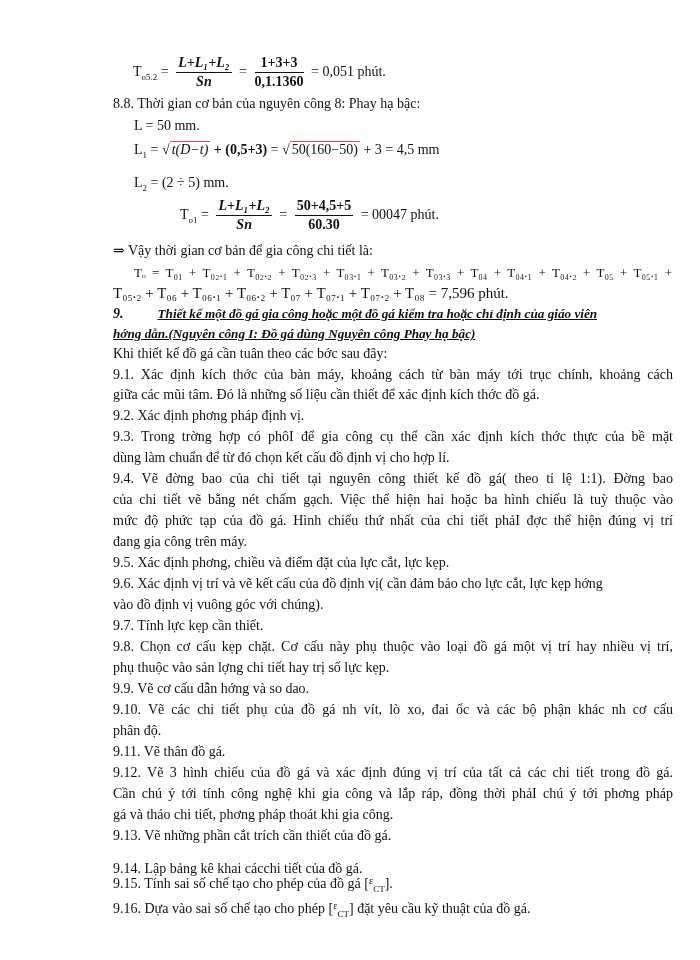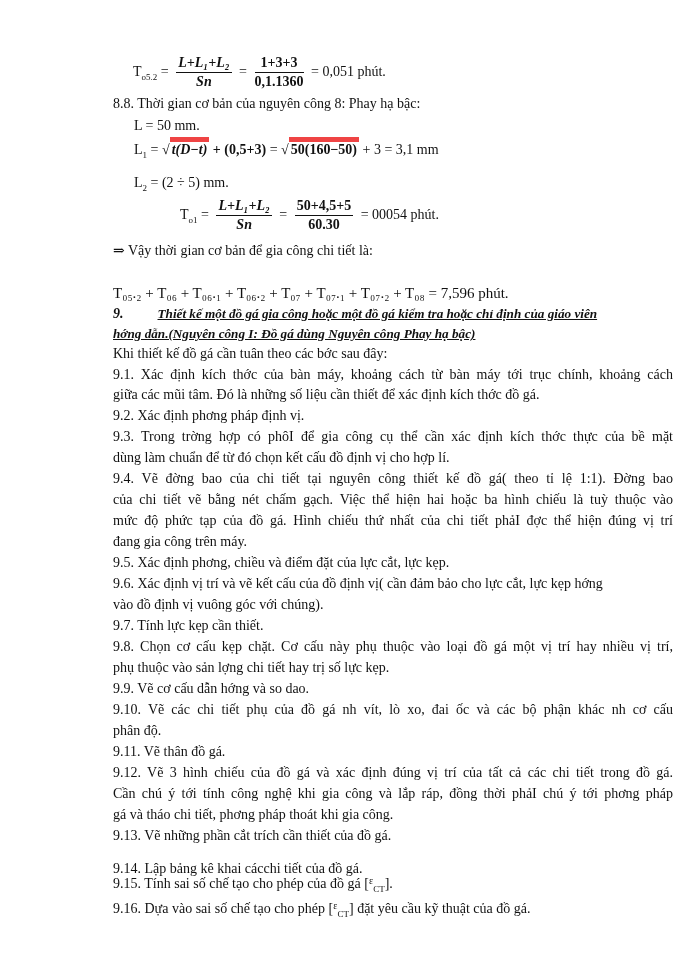--- a/index.html
+++ b/index.html
@@ -8,21 +8,21 @@
   .page { position: absolute; left: 0; top: 0; width: 700px; height: 960px; }
   .line { position: absolute; white-space: nowrap; line-height: 18px; }
   .frac { display: inline-block; vertical-align: middle; text-align: center; margin: 0 4px;
           font-family: "Liberation Serif", serif; font-weight: bold; font-style: italic; }
   .frac .num { display: block; border-bottom: 1px solid #111; padding: 0 2px; line-height: 18px; }
   .frac .den { display: block; line-height: 18px; }
   .frac.plain { font-style: normal; }
   .bold-math { font-weight: bold; font-style: italic; }
   .bold-plain { font-weight: bold; }
   .sqrt { display: inline-block; }
-  .sqrt .rad { border-top: 5px solid #ef4444; padding: 0 2px; font-weight: bold; }
+  .sqrt .rad { border-top: 1px solid #ef4444; padding: 0 2px; font-weight: normal; }
   .heading { font-weight: bold; font-style: italic; text-decoration: underline; }
   sub { font-size: 9px; }
   .just { width: 560px; text-align: justify; text-align-last: justify; }
 </style>
 </head>
 <body>
 
 <div class="page">
 
   <div class="line" style="left:133px; top:52px; line-height:40px;">
@@ -37,45 +37,46 @@
       <span class="num">1+3+3</span>
       <span class="den">0,1.1360</span>
     </span>
     <span>= 0,051 phút.</span>
   </div>
 
   <div class="line" style="left:113px; top:95px;">8.8. Thời gian cơ bản của nguyên công 8: Phay hạ bậc:</div>
   <div class="line" style="left:134px; top:117px;">L = 50 mm.</div>
 
   <div class="line" style="left:134px; top:141px;">
-    <span>L</span><sub>1</sub><span> = </span><span class="sqrt">√<span class="rad bold-math">t(D−t)</span></span><span class="bold-plain"> + (0,5+3)</span><span> = </span><span class="sqrt">√<span class="rad">50(160−50)</span></span><span>  + 3 = 3,1 mm</span>
+    <span>L</span><sub>1</sub><span> = </span><span class="sqrt">√<span class="rad bold-math">t(D−t)</span></span><span class="bold-plain"> + (0,5+3)</span><span> = </span><span class="sqrt">√<span class="rad">50(160−50)</span></span><span>  + 3 = 4,5 mm</span>
   </div>
 
   <div class="line" style="left:134px; top:174px;">
     <span>L</span><sub>2</sub><span> = (2 ÷ 5) mm.</span>
   </div>
 
   <div class="line" style="left:134px; top:195px; line-height:40px;margin-left:46px;">
     <span>T</span><sub>o1</sub>
     <span>=</span>
     <span class="frac">
       <span class="num">L+L₁+L₂</span>
       <span class="den">Sn</span>
     </span>
     <span>=</span>
     <span class="frac plain">
       <span class="num">50+4,5+5</span>
       <span class="den">60.30</span>
     </span>
-    <span>= 00054 phút.</span>
+    <span>= 00047 phút.</span>
   </div>
 
   <div class="line" style="left:113px; top:242px;">
     <span>⇒</span><span> Vậy thời gian cơ bản để gia công chi tiết là:</span>
   </div>
+  <div class="line just" style="left:134px; top:264px; width:538px; font-size:13px;">Tₒ = T₀₁ + T₀₂.₁ + T₀₂.₂ + T₀₂.₃ + T₀₃.₁ + T₀₃.₂ + T₀₃.₃ + T₀₄ + T₀₄.₁ + T₀₄.₂ + T₀₅ + T₀₅.₁ +</div>
   <div class="line" style="left:113px; top:284px; font-size:15px;">T₀₅.₂ + T₀₆ + T₀₆.₁ + T₀₆.₂ + T₀₇ + T₀₇.₁ + T₀₇.₂ + T₀₈ = 7,596 phút.</div>
 
   <div class="line" style="left:113px; top:305px;">
     <span class="heading" style="text-decoration:none;">9.</span><span style="display:inline-block; width:34px;"></span><span class="heading" style="font-size:13.2px;">Thiết kế một đồ gá gia công hoặc một đồ gá kiểm tra hoặc chỉ định của giáo viên</span>
   </div>
   <div class="line heading" style="left:113px; top:325px; font-size:13.2px;">hớng   dẫn.(Nguyên công I: Đồ gá dùng Nguyên công Phay hạ bậc)</div>
   <div class="line" style="left:113px; top:345px;">Khi thiết kế đồ gá cần tuân theo các bớc    sau đây:</div>
 
   <div class="line just" style="left:113px; top:366px;">9.1. Xác định kích thớc    của bàn máy, khoảng cách từ bàn máy tới trục chính, khoảng cách</div>
   <div class="line" style="left:113px; top:386px;">giữa các mũi tâm. Đó là những số liệu cần thiết để xác định kích thớc    đồ gá.</div>

